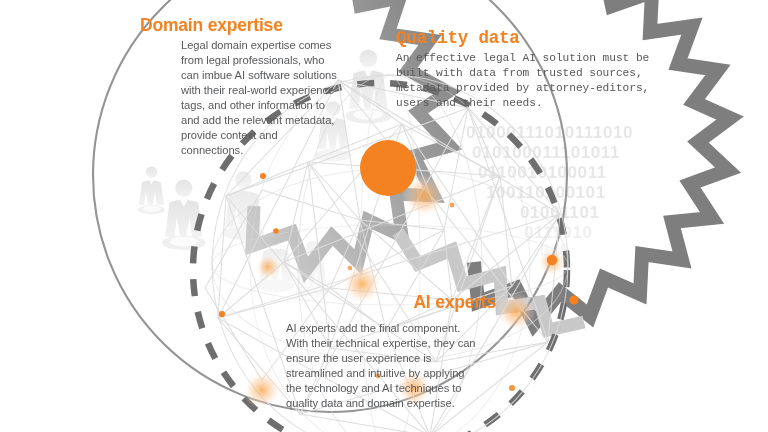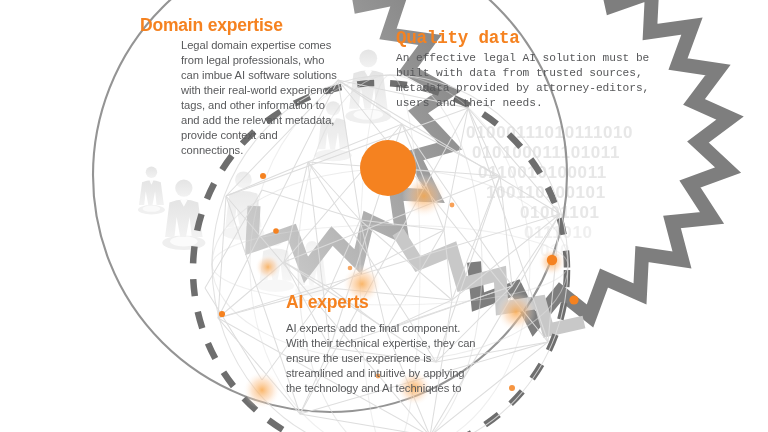--- a/index.html
+++ b/index.html
@@ -257,23 +257,24 @@
     <h2 class="heading" style="color: rgb(245, 130, 32);">Quality data</h2>
     <p class="body" style="color: rgb(88, 89, 91);">
       <span>An effective legal AI solution must be</span>
       <span>built with data from trusted sources,</span>
       <span>metadata provided by attorney-editors,</span>
       <span>users and their needs.</span>
     </p>
   </div>
 
   <div class="txtblock" id="blk-ai">
-    <h2 class="heading" style="color: rgb(245, 130, 32);">AI experts</h2>
+    <h2 class="heading" style="color: rgb(245, 130, 32); text-align: right;">AI experts</h2>
     <p class="body" style="color: rgb(88, 89, 91); margin-top: 8px;">
       <span>AI experts add the final component.</span>
       <span>With their technical expertise, they can</span>
       <span>ensure the user experience is</span>
       <span>streamlined and intuitive by applying</span>
       <span>the technology and AI techniques to</span>
+      <span>quality data and domain expertise.</span>
     </p>
   </div>
 
 </div>
 
 </body></html>

